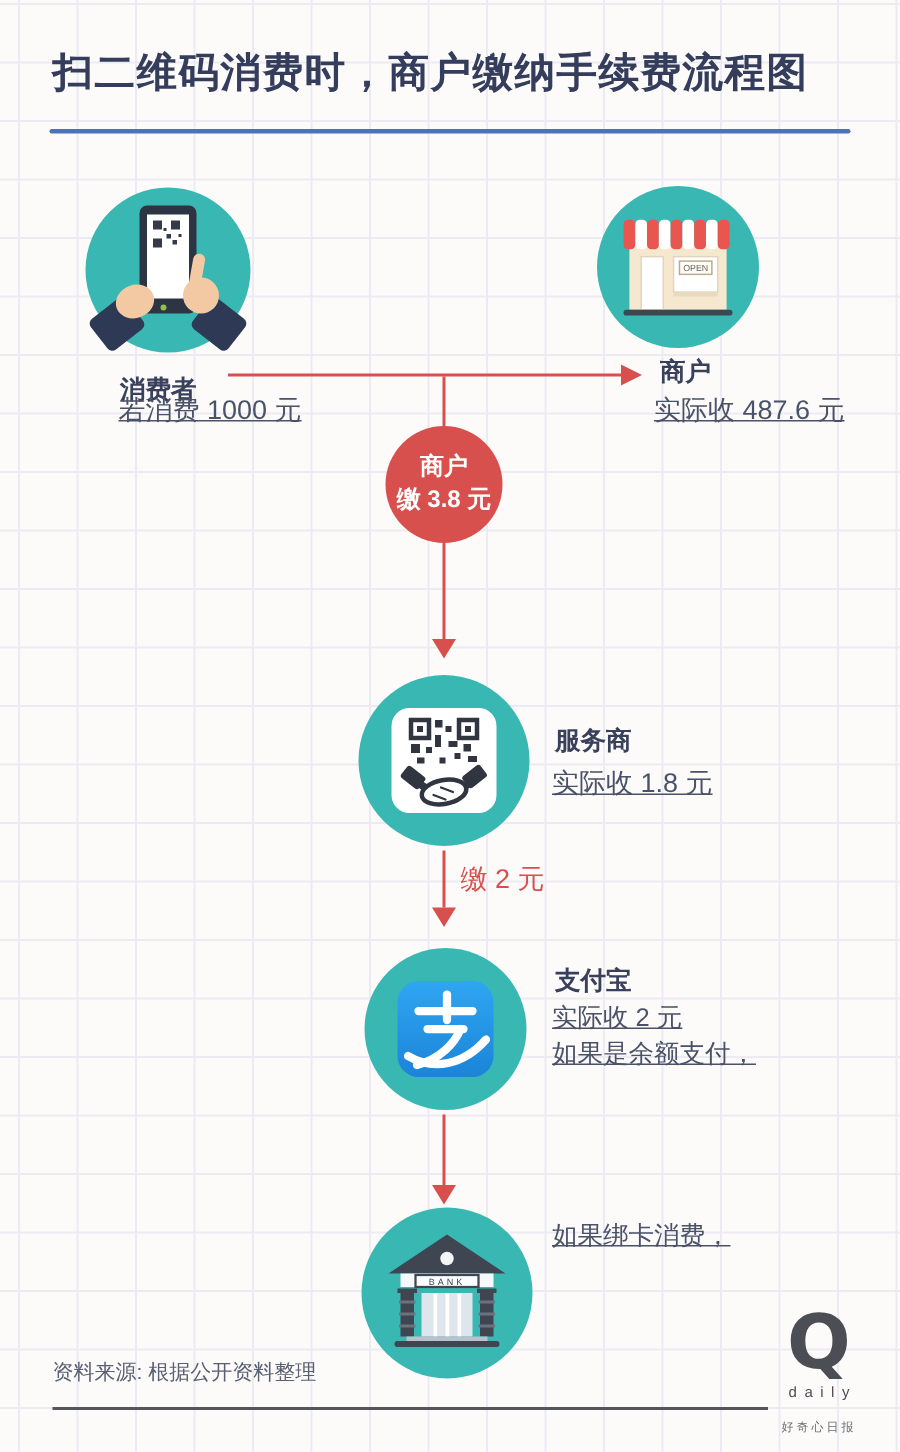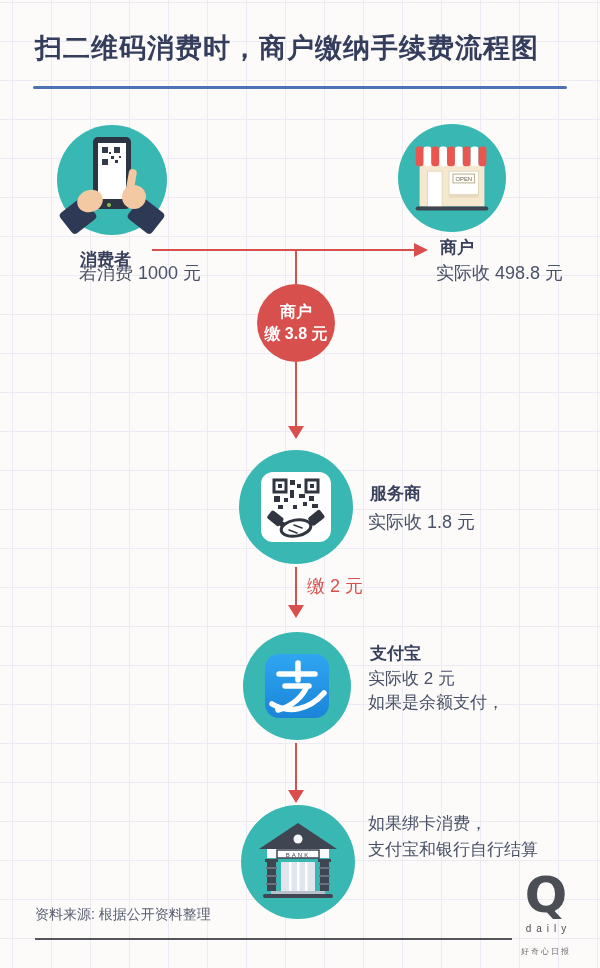--- a/index.html
+++ b/index.html
@@ -43,21 +43,21 @@
   .arrow-right{
     left:414px;top:243px;width:0;height:0;
     border-left:14px solid #d8504d;border-top:7px solid transparent;border-bottom:7px solid transparent;
   }
   .arrow-down{
     width:0;height:0;
     border-top:13px solid #d8504d;border-left:8px solid transparent;border-right:8px solid transparent;
   }
   .ad1{left:288px;top:426px;} .ad2{left:288px;top:605px;} .ad3{left:288px;top:790px;}
   .node-title{position:absolute;font-size:17px;font-weight:700;color:#39405c;white-space:nowrap;}
-  .node-detail{position:absolute;font-size:18px;color:#4a5268;white-space:nowrap;}
+  .node-detail{position:absolute;font-size:18px;color:#4a5268;white-space:nowrap;text-decoration:underline;}
   .multi{line-height:24px;font-size:17px;}
   .t-consumer{left:80px;top:236px;margin-top:12px;} .d-consumer{left:79px;top:261px;}
   .t-merchant{left:440px;top:236px;} .d-merchant{left:436px;top:261px;}
   .t-service{left:370px;top:482px;} .d-service{left:368px;top:510px;text-align:center;}
   .t-alipay{left:370px;top:642px;} .d-alipay{left:368px;top:667px;}
   .d-bank{left:368px;top:811px;line-height:26px;}
   .fee2-label{left:307px;top:574px;font-size:18px;color:#d8504d;white-space:nowrap;position:absolute;}
   .alipay-badge{
     width:64px;height:64px;border-radius:14px;
     background:linear-gradient(180deg,#2fa6f2,#1b84d8);
@@ -118,21 +118,21 @@
       </g>
       <rect x="30" y="48" width="15" height="36" fill="#ffffff" stroke="#e3d5bd"></rect>
       <rect x="52" y="48" width="30" height="24" fill="#ffffff" stroke="#e3d5bd"></rect>
       <rect x="56" y="51" width="22" height="9" fill="#fffdf8" stroke="#b9aa8f" stroke-width="1"></rect>
       <text x="67" y="58" font-size="6" fill="#6b6456" text-anchor="middle" font-family="Liberation Sans, sans-serif">OPEN</text>
       <rect x="52" y="72" width="30" height="3" fill="#e8d9bf"></rect>
       <rect x="18" y="84" width="74" height="4" rx="2" fill="#3f4651"></rect>
     </svg>
   </div>
   <div class="node-title t-merchant">商户</div>
-  <div class="node-detail d-merchant">实际收 498.8 元</div>
+  <div class="node-detail d-merchant">实际收 487.6 元</div>
 
   <div class="red-line h-line"></div>
   <div class="abs arrow-right"></div>
   <div class="red-line v-line-a"></div>
   <div class="abs fee-badge">
     <span>商户</span>
     <span>缴 3.8 元</span>
   </div>
   <div class="red-line v-line-b"></div>
   <div class="abs arrow-down ad1"></div>
@@ -221,21 +221,20 @@
         <rect x="48" y="57" width="2.5" height="29"></rect>
           <rect x="56" y="57" width="2.5" height="29"></rect>
           <rect x="64" y="57" width="2.5" height="29"></rect>
       </g>
       <rect x="30" y="86" width="54" height="3" fill="#b9c2cc"></rect>
       <rect x="22" y="89" width="70" height="4" rx="2" fill="#3f4651"></rect>
     </svg>
   </div>
   <div class="node-detail d-bank multi">
     <div>如果绑卡消费，</div>
-    <div>支付宝和银行自行结算</div>
   </div>
 
   <div class="abs source-note">资料来源: 根据公开资料整理</div>
   <div class="abs source-divider"></div>
   <div class="abs qlogo">
     <div class="q">Q</div>
     <div class="daily">daily</div>
     <div class="zhname">好奇心日报</div>
   </div>
 

